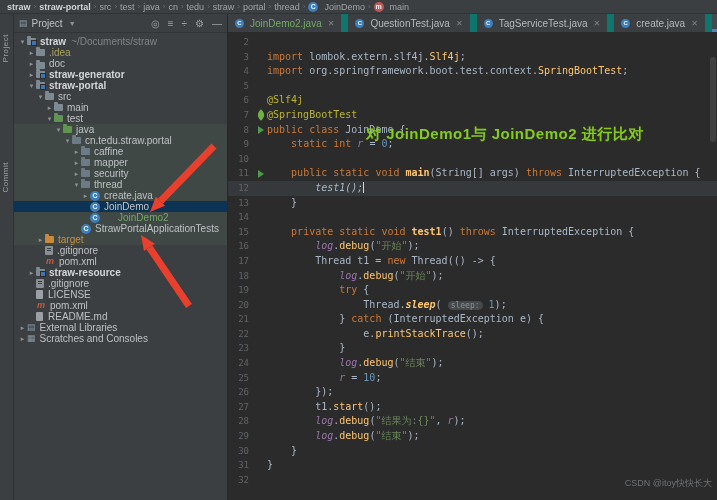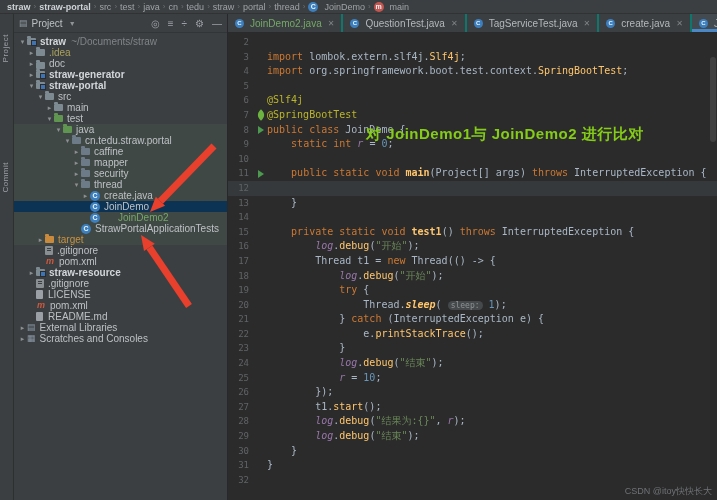--- a/index.html
+++ b/index.html
@@ -60,48 +60,48 @@
   .i-git { width:8px; height:9px; background:#8a8f93; border-radius:1px; }
   .i-git::after { content:""; position:absolute; left:2px; top:2px; width:4px; height:1px; background:#3c3f41; box-shadow:0 2px 0 #3c3f41; }
   .i-file { width:7px; height:9px; background:#9aa0a5; border-radius:1px; margin-right:4px; }
   .i-lib { color:#8a97a5; font-size:9px; line-height:9px; }
   .i-scratch { color:#8a97a5; font-size:9px; line-height:9px; }
 
   
   .editor { flex:1; min-width:0; display:flex; flex-direction:column; background:#2b2b2b; position:relative; }
   .tabbar { height:19px; flex:none; background:#3c3f41; display:flex; border-bottom:1px solid #282a2c; overflow:hidden; }
   .tab { display:flex; align-items:center; gap:3px; padding:0 7px; font-size:10px; color:#b3b8bc;
-    border-right:2px solid #0f766e; flex:none; }
+    border-right:7px solid #0f766e; flex:none; }
   .tab .i-class { width:9px; height:9px; font-size:6px; flex:none; }
   .tab.active { background:#434b50; box-shadow:inset 0 -3px 0 #4a88c7; }
   .tab.green .tab-label { color:#73a866; }
   .tab-close { color:#7e8386; font-size:8px; margin-left:3px; }
 
   .code { flex:1; position:relative; font-family:"DejaVu Sans Mono", monospace; font-size:10px;
     padding-top:2px; overflow:hidden; color:#a9b7c6; }
   .cline { height:14.6px; line-height:14.6px; display:flex; white-space:pre; }
-  .cline.cur { background:#36393b;flex-direction:column; }
+  .cline.cur { background:#36393b; }
   .ln { width:26px; flex:none; text-align:right; padding-right:5px; color:#606366; font-size:9px; }
   .gut { width:13px; flex:none; display:flex; align-items:center; justify-content:center; }
   .ct { flex:1; overflow:hidden; }
   .kw{color:#cc7832;} .tx{color:#a9b7c6;} .cl{color:#ffc66d;} .cn{color:#a9b7c6;}
   .an{color:#bbb529;} .de{color:#ffc66d;font-weight:bold;} .mt{color:#ffc66d;}
   .sm{color:#ffc66d;font-style:italic;font-weight:bold;} .fl{color:#9876aa;font-style:italic;}
   .st{color:#6a8759;} .nu{color:#6897bb;} .it{color:#a9b7c6;font-style:italic;}
   .hint{background:#46494b;color:#8e9295;border-radius:6px;padding:0 3px;font-size:8px;}
   .caret{display:inline-block;width:1px;height:11px;background:#d8d8d8;vertical-align:-2px;}
   .run-icon{width:0;height:0;border-left:6px solid #4d9950;border-top:4px solid transparent;border-bottom:4px solid transparent;}
   .spring-icon{width:8px;height:8px;background:#6db33f;border-radius:0 75% 0 75%;transform:rotate(45deg);}
   .vscroll{position:absolute;right:1px;top:24px;width:6px;height:85px;background:rgba(255,255,255,0.10);border-radius:3px;}
 
   
   .annotation { position:absolute; left:366px; top:125px; font-size:15px; color:#84cc16;
     white-space:nowrap; z-index:30; font-weight:bold; letter-spacing:.5px; }
   .arrows { position:absolute; left:0; top:0; width:717px; height:500px; pointer-events:none; z-index:25; }
-  .watermark { position:absolute; right:5px; bottom:2px; font-size:9px; color:#6f7276; z-index:30; }
+  .watermark { position:absolute; right:5px; bottom:10px; font-size:9px; color:#6f7276; z-index:30; }
 </style>
 </head>
 <body>
 
 <div class="breadcrumb-bar" id="breadcrumb-bar">
     <span class="crumb bold">straw</span>
     <span class="crumb-sep">›</span>
     <span class="crumb bold">straw-portal</span>
     <span class="crumb-sep">›</span>
     <span class="crumb">src</span>
@@ -328,21 +328,21 @@
       <div class="vscroll"></div>
     <div class="cline"><span class="ln">2</span><span class="gut"></span><span class="ct"></span></div>
         <div class="cline"><span class="ln">3</span><span class="gut"></span><span class="ct"><span class="kw">import</span><span class="tx"> lombok.extern.slf4j.</span><span class="cl">Slf4j</span><span class="tx">;</span></span></div>
         <div class="cline"><span class="ln">4</span><span class="gut"></span><span class="ct"><span class="kw">import</span><span class="tx"> org.springframework.boot.test.context.</span><span class="cl">SpringBootTest</span><span class="tx">;</span></span></div>
         <div class="cline"><span class="ln">5</span><span class="gut"></span><span class="ct"></span></div>
         <div class="cline"><span class="ln">6</span><span class="gut"></span><span class="ct"><span class="an">@Slf4j</span></span></div>
         <div class="cline"><span class="ln">7</span><span class="gut"><span class="spring-icon"></span></span><span class="ct"><span class="an">@SpringBootTest</span></span></div>
         <div class="cline"><span class="ln">8</span><span class="gut"><span class="run-icon"></span></span><span class="ct"><span class="kw">public class </span><span class="cn">JoinDemo</span><span class="tx"> {</span></span></div>
         <div class="cline"><span class="ln">9</span><span class="gut"></span><span class="ct"><span class="tx">    </span><span class="kw">static int </span><span class="fl">r</span><span class="tx"> = </span><span class="nu">0</span><span class="tx">;</span></span></div>
         <div class="cline"><span class="ln">10</span><span class="gut"></span><span class="ct"></span></div>
-        <div class="cline"><span class="ln">11</span><span class="gut"><span class="run-icon"></span></span><span class="ct"><span class="tx">    </span><span class="kw">public static void </span><span class="de">main</span><span class="tx">(Project[] args) </span><span class="kw">throws</span><span class="tx"> InterruptedException {</span></span></div>
+        <div class="cline"><span class="ln">11</span><span class="gut"><span class="run-icon"></span></span><span class="ct"><span class="tx">    </span><span class="kw">public static void </span><span class="de">main</span><span class="tx">(String[] args) </span><span class="kw">throws</span><span class="tx"> InterruptedException {</span></span></div>
         <div class="cline cur"><span class="ln">12</span><span class="gut"></span><span class="ct"><span class="it">        test1();</span><span class="caret"></span></span></div>
         <div class="cline"><span class="ln">13</span><span class="gut"></span><span class="ct"><span class="tx">    }</span></span></div>
         <div class="cline"><span class="ln">14</span><span class="gut"></span><span class="ct"></span></div>
         <div class="cline"><span class="ln">15</span><span class="gut"></span><span class="ct"><span class="tx">    </span><span class="kw">private static void </span><span class="de">test1</span><span class="tx">() </span><span class="kw">throws</span><span class="tx"> InterruptedException {</span></span></div>
         <div class="cline"><span class="ln">16</span><span class="gut"></span><span class="ct"><span class="tx">        </span><span class="fl">log</span><span class="tx">.</span><span class="mt">debug</span><span class="tx">(</span><span class="st">"开始"</span><span class="tx">);</span></span></div>
         <div class="cline"><span class="ln">17</span><span class="gut"></span><span class="ct"><span class="tx">        Thread t1 = </span><span class="kw">new</span><span class="tx"> Thread(() -&gt; {</span></span></div>
         <div class="cline"><span class="ln">18</span><span class="gut"></span><span class="ct"><span class="tx">            </span><span class="fl">log</span><span class="tx">.</span><span class="mt">debug</span><span class="tx">(</span><span class="st">"开始"</span><span class="tx">);</span></span></div>
         <div class="cline"><span class="ln">19</span><span class="gut"></span><span class="ct"><span class="tx">            </span><span class="kw">try</span><span class="tx"> {</span></span></div>
         <div class="cline"><span class="ln">20</span><span class="gut"></span><span class="ct"><span class="tx">                Thread.</span><span class="sm">sleep</span><span class="tx">( </span><span class="hint">sleep:</span><span class="tx"> </span><span class="nu">1</span><span class="tx">);</span></span></div>
         <div class="cline"><span class="ln">21</span><span class="gut"></span><span class="ct"><span class="tx">            } </span><span class="kw">catch</span><span class="tx"> (InterruptedException e) {</span></span></div>

